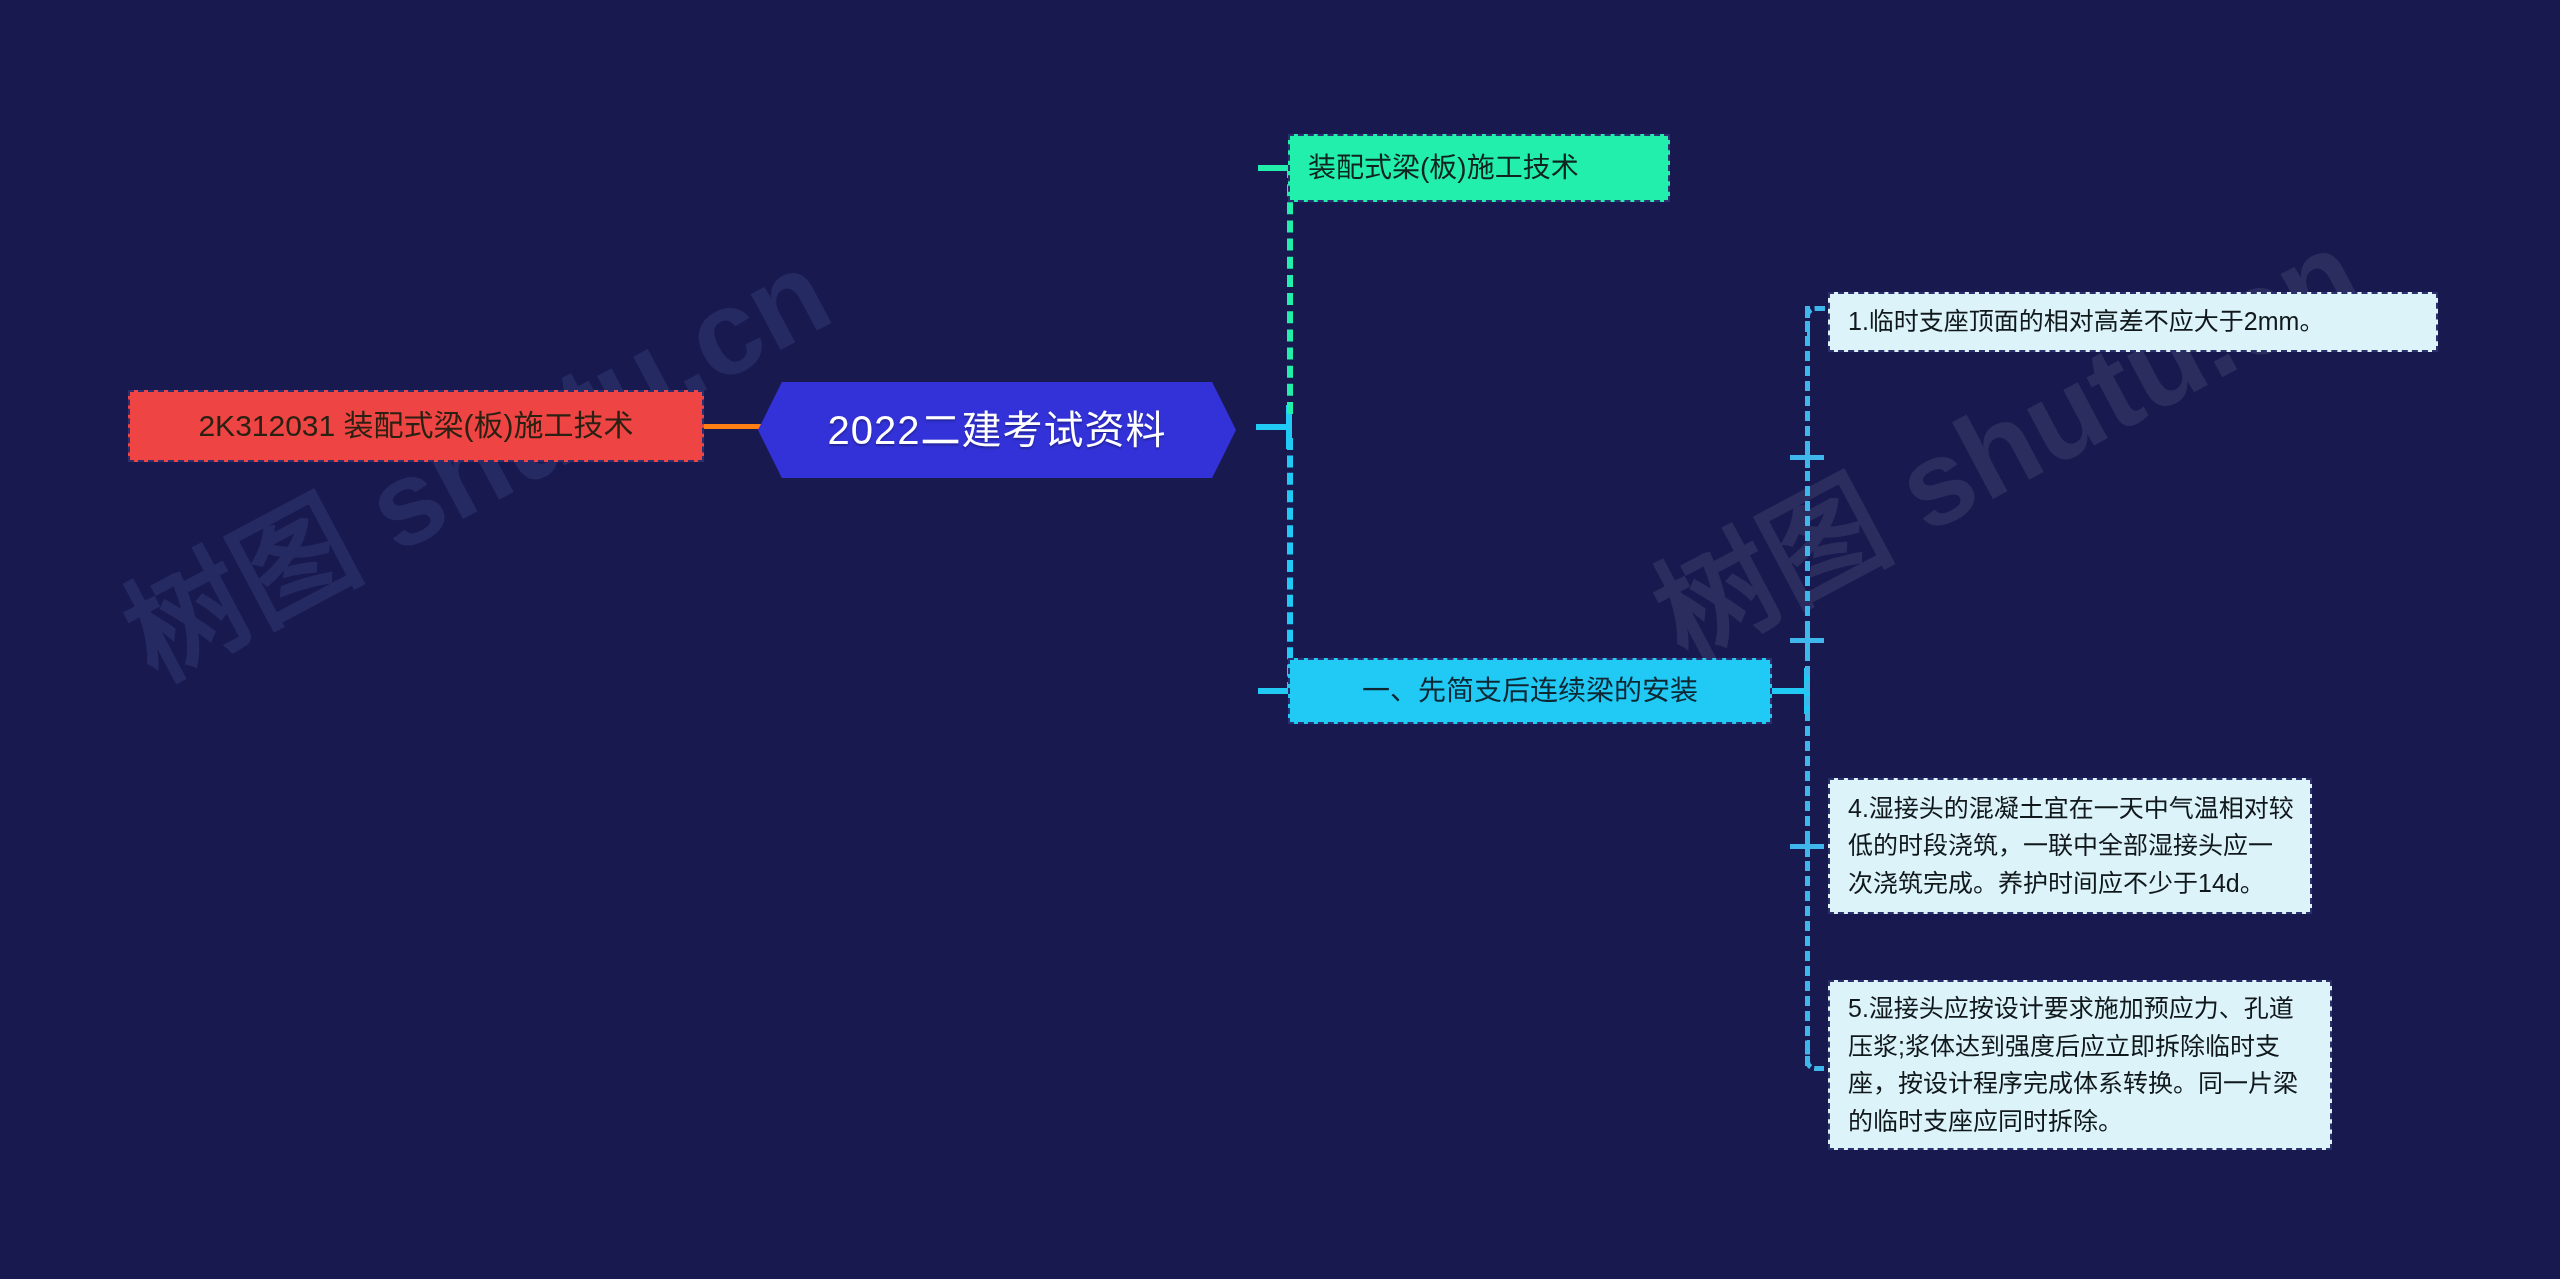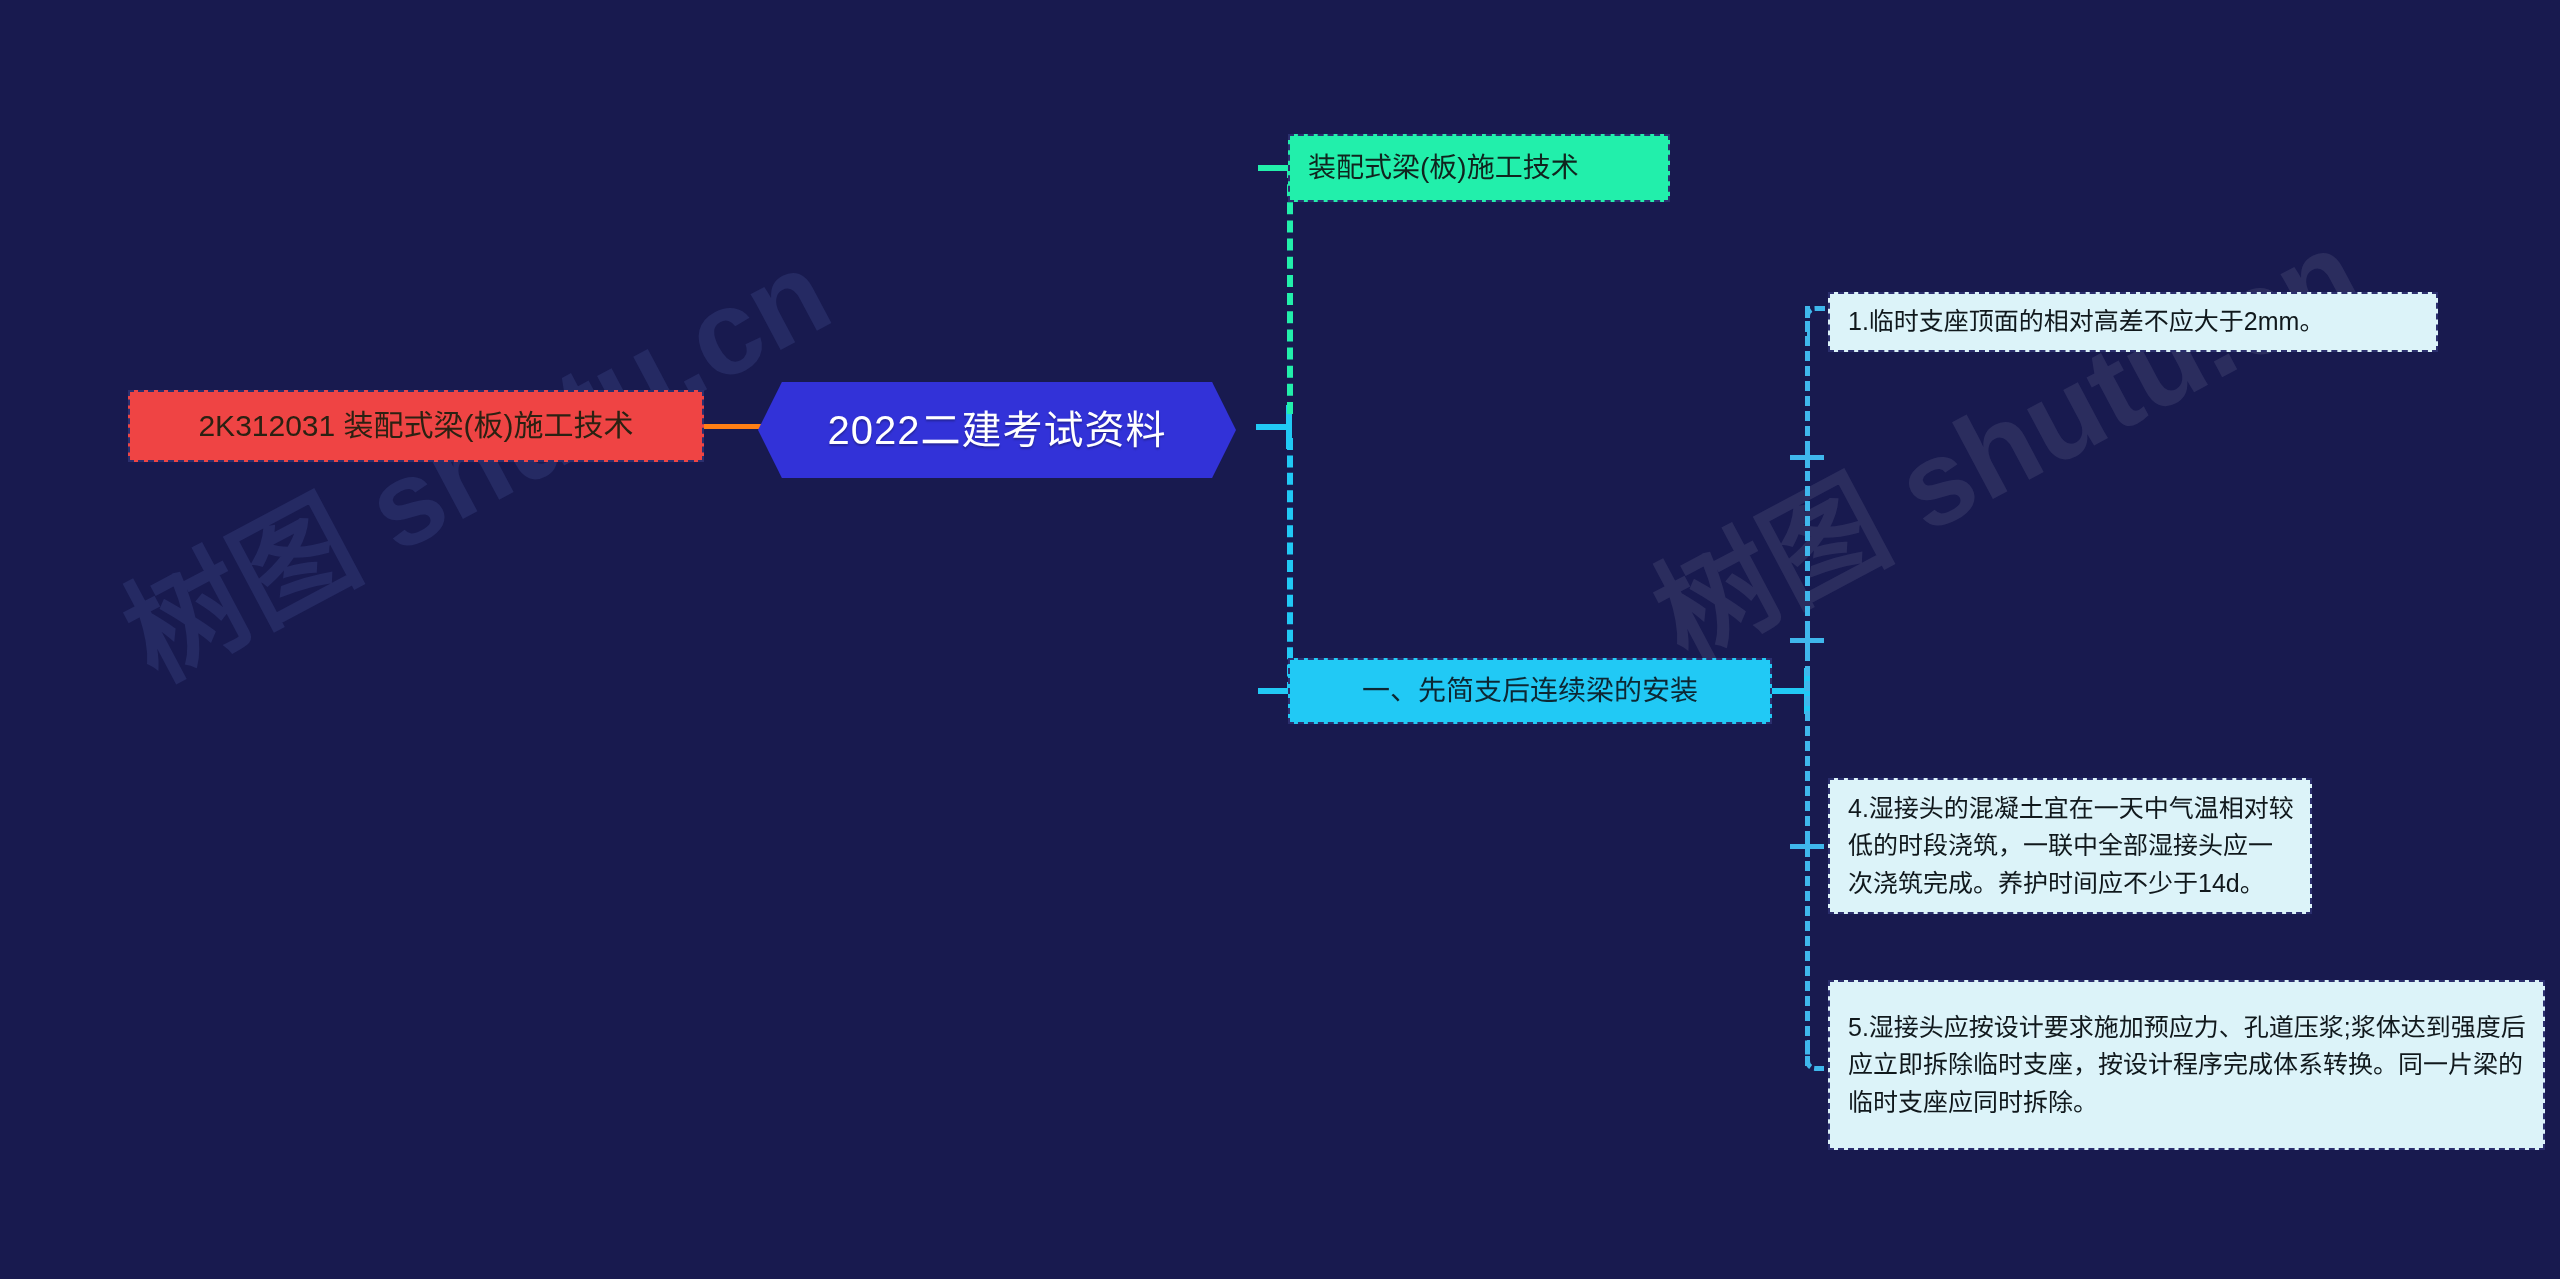--- a/index.html
+++ b/index.html
@@ -118,21 +118,21 @@
     font-size: 25px;
     line-height: 1.5;
     padding: 12px 16px 12px 18px;
     display: flex;
     align-items: center;
   }
   .leaf-1 { left: 1828px; top: 278px;  width: 610px; height: 60px; margin-top: 14px; }
   .leaf-2 { left: 1828px; top: 408px;  width: 610px; height: 98px; }
   .leaf-3 { left: 1828px; top: 572px;  width: 610px; height: 136px; }
   .leaf-4 { left: 1828px; top: 778px;  width: 484px; height: 136px; }
-  .leaf-5 { left: 1828px; top: 980px;  width: 717px; height: 170px; }
+  .leaf-5 { left: 1828px; top: 980px;  width: 504px; height: 170px; }
 
   
   .conn { position: absolute; pointer-events: none; }
 
   
   .conn-orange {
     left: 704px;
     top: 424px;
     width: 76px;
     height: 5px;

